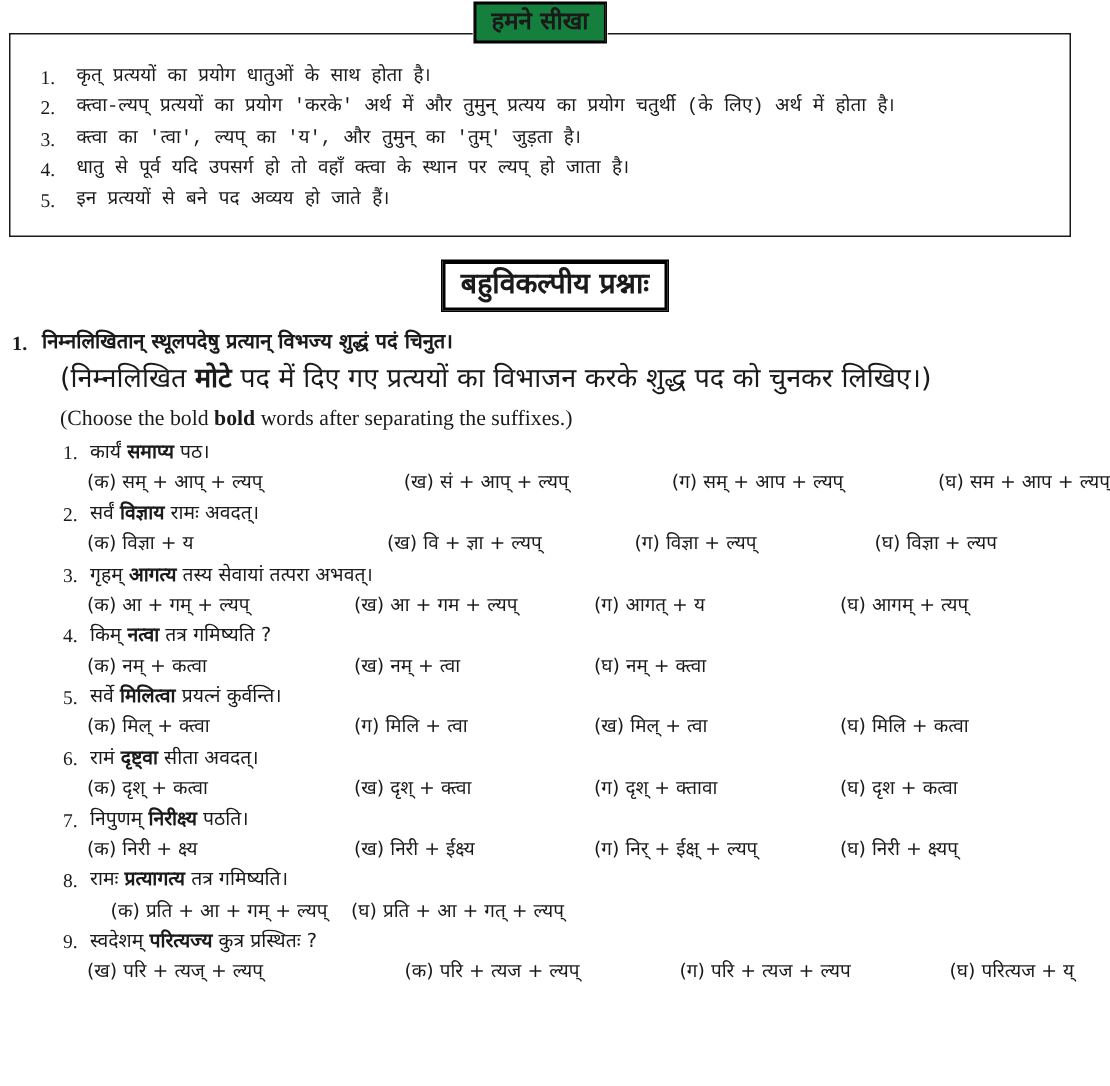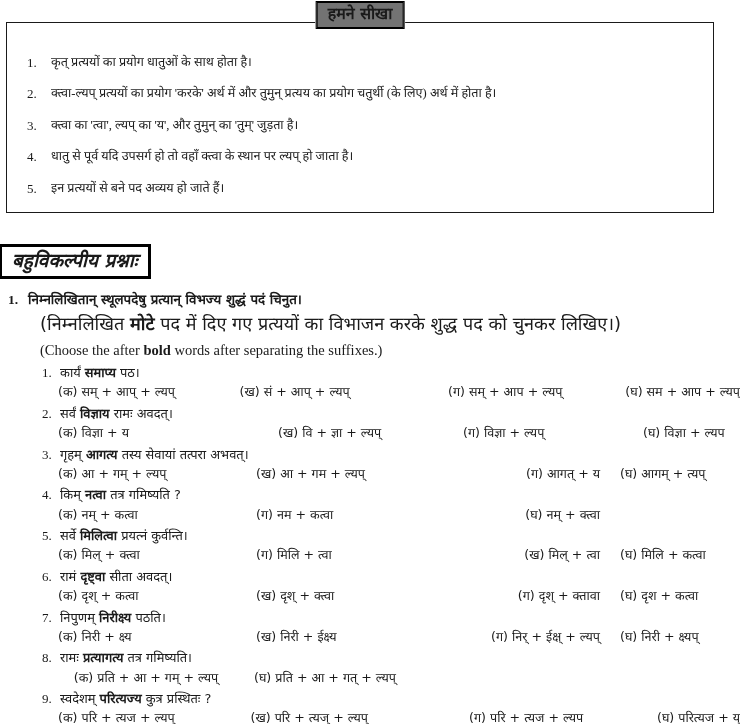--- a/index.html
+++ b/index.html
@@ -26,21 +26,21 @@
     border: 1.6px solid #1a1a1a;
     padding: 18px 14px 14px 14px;
     min-height: 118px;
     box-sizing: border-box;
   }
   .summary-title {
     position: absolute;
     top: -20px;
     left: 50%;
     transform: translateX(-50%);
-    background: #737373;
+    background: #15803d;
     border: 1.8px solid #000;
     padding: 1px 10px 3px 10px;
     font-family: "DejaVu Sans", sans-serif;
     font-weight: bold;
     font-size: 16px;
     line-height: 1.25;
     white-space: nowrap;
     box-shadow: 0 0 0 1.5px #fff;
     z-index: 3;
   }
@@ -54,39 +54,37 @@
   ol.summary-list {
     margin: 0;
     padding: 0 0 0 4px;
     list-style: none;
     counter-reset: sline;
   }
   ol.summary-list > li {
     counter-increment: sline;
     position: relative;
     padding-left: 26px;
-    font-family: Liberation Serif, serif;
+    font-family: Liberation Mono, monospace;
     font-size: 12.6px;
     line-height: 1.62;
     white-space: nowrap;
-    margin-top: 11px;
   }
   ol.summary-list > li::before {
     content: counter(sline) ".";
     position: absolute;
     left: 2px;
     font-family: "Liberation Serif", serif;
     font-size: 13px;
   }
 
   
   .mcq-head-row {
-    text-align: left;
-    margin-top: 32px;
-    font-style: italic;
+    text-align: center;
+    margin-top: 16px;
   }
   .mcq-heading {
     display: inline-block;
     border: 2px solid #000;
     padding: 1px 10px 3px 10px;
     font-family: "DejaVu Sans", sans-serif;
     font-weight: bold;
     font-size: 19px;
     line-height: 1.3;
     position: relative;
@@ -159,38 +157,37 @@
   }
   .q-stem b { font-weight: bold; }
 
   .q-options {
     display: flex;
     padding-left: 58px;
     font-family: "DejaVu Sans", sans-serif;
     font-size: 12.6px;
     line-height: 1.62;
     white-space: nowrap;
-    gap: 20px;
   }
   .opt {
     display: block;
   }
   .opt .lbl { font-family: "DejaVu Sans", sans-serif; }
   
   .cols-a .opt:nth-child(1) { width: 185px; }
-  .cols-a .opt:nth-child(2) { width: 170px; }
+  .cols-a .opt:nth-child(2) { width: 170px; text-align: center; }
   .cols-a .opt:nth-child(3) { width: 180px; margin-left: 40px; }
 
   .cols-b .opt:nth-child(1) { width: 200px; }
   .cols-b .opt:nth-child(2) { width: 165px; }
   .cols-b .opt:nth-child(3) { width: 160px; }
 
   .cols-c .opt:nth-child(1) { width: 178px; }
   .cols-c .opt:nth-child(2) { width: 160px; }
-  .cols-c .opt:nth-child(3) { width: 164px; text-align: right; }
+  .cols-c .opt:nth-child(3) { width: 164px; }
 
   .cols-d .opt:nth-child(1) { width: 176px; text-align: center; }
   .cols-d .opt:nth-child(2) { width: 157px; }
   .cols-d .opt:nth-child(3) { width: 196px; }
 </style>
 </head>
 <body>
 
 <div class="summary-wrap">
   <div class="summary-title">हमने सीखा</div>
@@ -211,21 +208,21 @@
 
 <div class="instructions">
   <div class="instr-line-1">
     <span class="instr-num">1.</span>
     <span>निम्नलिखितान् स्थूलपदेषु प्रत्यान् विभज्य शुद्धं पदं चिनुत।</span>
   </div>
   <div class="instr-line-2">
     <span>(निम्नलिखित </span><b>मोटे</b><span> पद में दिए गए प्रत्ययों का विभाजन करके शुद्ध पद को चुनकर लिखिए।)</span>
   </div>
   <div class="instr-line-3">
-    <span>(Choose the after </span><b>bold</b><span> words after separating the suffixes.)</span>
+    <span>(Choose the bold </span><b>bold</b><span> words after separating the suffixes.)</span>
   </div>
 </div>
 
 <ol class="questions">
 
   <li class="q-item">
     <div class="q-stem">
       <span class="q-num">1.</span>
       <span>कार्यं </span><b>समाप्य</b><span> पठ।</span>
     </div>
@@ -263,21 +260,21 @@
     </div>
   </li>
 
   <li class="q-item">
     <div class="q-stem">
       <span class="q-num">4.</span>
       <span>किम् </span><b>नत्वा</b><span> तत्र गमिष्यति ?</span>
     </div>
     <div class="q-options cols-c">
       <span class="opt"><span class="lbl">(क)</span> <span>नम् + कत्वा</span></span>
-      <span class="opt"><span class="lbl">(ग)</span> <span>नम + कत्वा</span></span>
+      <span class="opt"><span class="lbl">(ख)</span> <span>नम् + त्वा</span></span>
       <span class="opt"><span class="lbl">(घ)</span> <span>नम् + क्त्वा</span></span>
     </div>
   </li>
 
   <li class="q-item">
     <div class="q-stem">
       <span class="q-num">5.</span>
       <span>सर्वे </span><b>मिलित्वा</b><span> प्रयत्नं कुर्वन्ति।</span>
     </div>
     <div class="q-options cols-c">
@@ -324,20 +321,20 @@
       <span class="opt"><span class="lbl">(घ)</span> <span>प्रति + आ + गत् + ल्यप्</span></span>
     </div>
   </li>
 
   <li class="q-item">
     <div class="q-stem">
       <span class="q-num">9.</span>
       <span>स्वदेशम् </span><b>परित्यज्य</b><span> कुत्र प्रस्थितः ?</span>
     </div>
     <div class="q-options cols-a">
+      <span class="opt"><span class="lbl">(ख)</span> <span>परि + त्यज् + ल्यप्</span></span>
       <span class="opt"><span class="lbl">(क)</span> <span>परि + त्यज + ल्यप्</span></span>
-      <span class="opt"><span class="lbl">(ख)</span> <span>परि + त्यज् + ल्यप्</span></span>
       <span class="opt"><span class="lbl">(ग)</span> <span>परि + त्यज + ल्यप</span></span>
       <span class="opt"><span class="lbl">(घ)</span> <span>परित्यज + य्</span></span>
     </div>
   </li>
 
 </ol>
 
 </body></html>

